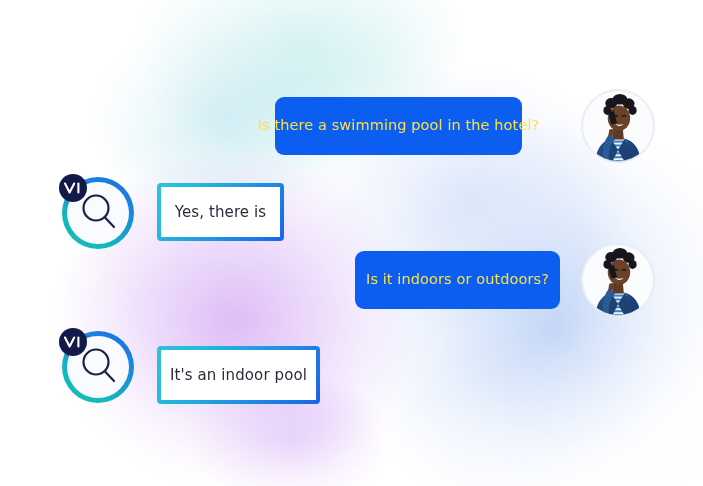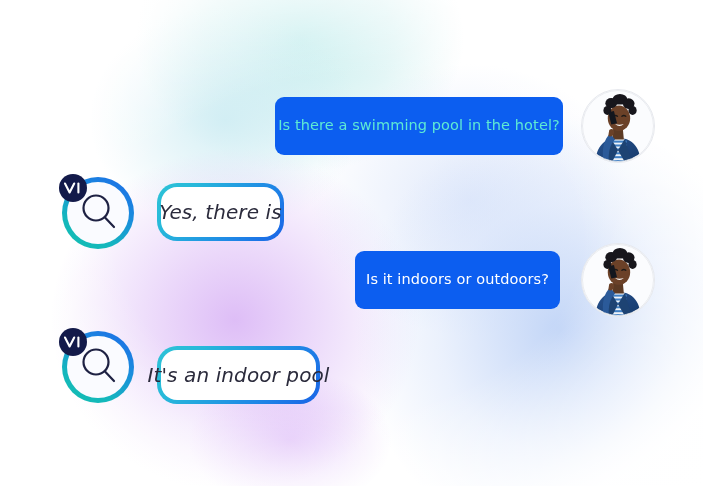--- a/index.html
+++ b/index.html
@@ -80,32 +80,31 @@
     letter-spacing: 0.1px;
   }
 
   
   .bubble-ai {
     position: relative;
     background:
       linear-gradient(#ffffff, #ffffff) padding-box,
       linear-gradient(128deg, #2ec3d6 0%, #27b9da 22%, #1f88e6 68%, #1a63e6 100%) border-box;
     border: 4px solid transparent;
-    border-radius: 20px;
+    border-radius: 4px;
     color: #2b2b3c;
-    font-size: 20px;
+    font-size: 15px;
     line-height: 1.2;
     display: flex;
     align-items: center;
     justify-content: center;
     box-sizing: border-box;
     padding: 0 20px;
     white-space: nowrap;
     letter-spacing: 0.1px;
-    font-style: italic;
   }
 
   
   .avatar-user {
     position: absolute;
     width: 74px;
     height: 74px;
     border-radius: 50%;
     overflow: hidden;
     border: 1px solid #e7e9ee;
@@ -161,21 +160,21 @@
 <div id="scene">
 
   <div class="bg-layer bg-mint"></div>
   <div class="bg-layer bg-teal2"></div>
   <div class="bg-layer bg-lav"></div>
   <div class="bg-layer bg-lav2"></div>
   <div class="bg-layer bg-blue2"></div>
   <div class="bg-layer bg-blue"></div>
   <div class="bg-layer bg-edgefade"></div>
 
-  <div class="bubble-user" id="b-m1" style="position: absolute; left: 275px; top: 97px; width: 288px; height: 58px; background: rgb(12, 94, 240); color: #5eead4;">Is there a swimming pool in the hotel?</div>
+  <div class="bubble-user" id="b-m1" style="position: absolute; left: 275px; top: 97px; width: 247px; height: 58px; background: rgb(12, 94, 240); color: #fde047;">Is there a swimming pool in the hotel?</div>
 
   <div class="avatar-user" id="a-m1" style="left: 581px; top: 89px; width: 74px; height: 74px;">
     <svg viewBox="0 0 74 74" aria-hidden="true">
       <defs>
         <clipPath id="clipA1">
             <circle cx="37" cy="37" r="36.5"></circle>
           </clipPath>
         <linearGradient id="blzA1" x1="0" y1="0" x2="1" y2="1">
           <stop offset="0%" stop-color="#27528f"></stop>
           <stop offset="100%" stop-color="#163a6b"></stop>
@@ -233,21 +232,21 @@
     <div class="badge" style="background: rgb(19, 26, 74);">
       <svg width="20" height="14" viewBox="0 0 20 14" aria-hidden="true">
         <path d="M2 2.5 L6.6 11.5 L11.2 2.5" fill="none" stroke="#ffffff" stroke-width="2.1" stroke-linecap="round" stroke-linejoin="round"></path>
         <line x1="15.4" y1="2.5" x2="15.4" y2="11.5" stroke="#ffffff" stroke-width="2.1" stroke-linecap="round"></line>
       </svg>
     </div>
   </div>
 
   <div class="bubble-ai" id="b-m2" style="position: absolute; left: 157px; top: 183px; width: 127px; height: 58px; color: rgb(43, 43, 60);">Yes, there is</div>
 
-  <div class="bubble-user" id="b-m3" style="position: absolute; left: 355px; top: 251px; width: 205px; height: 58px; background: rgb(12, 94, 240); color: #ffffff;">Is it indoors or outdoors?</div>
+  <div class="bubble-user" id="b-m3" style="position: absolute; left: 355px; top: 251px; width: 205px; height: 58px; background: rgb(12, 94, 240); color: #fde047;">Is it indoors or outdoors?</div>
 
   <div class="avatar-user" id="a-m3" style="left: 581px; top: 243px; width: 74px; height: 74px;">
     <svg viewBox="0 0 74 74" aria-hidden="true">
       <defs>
         <clipPath id="clipA2">
             <circle cx="37" cy="37" r="36.5"></circle>
           </clipPath>
         <linearGradient id="blzA2" x1="0" y1="0" x2="1" y2="1">
           <stop offset="0%" stop-color="#27528f"></stop>
           <stop offset="100%" stop-color="#163a6b"></stop>

